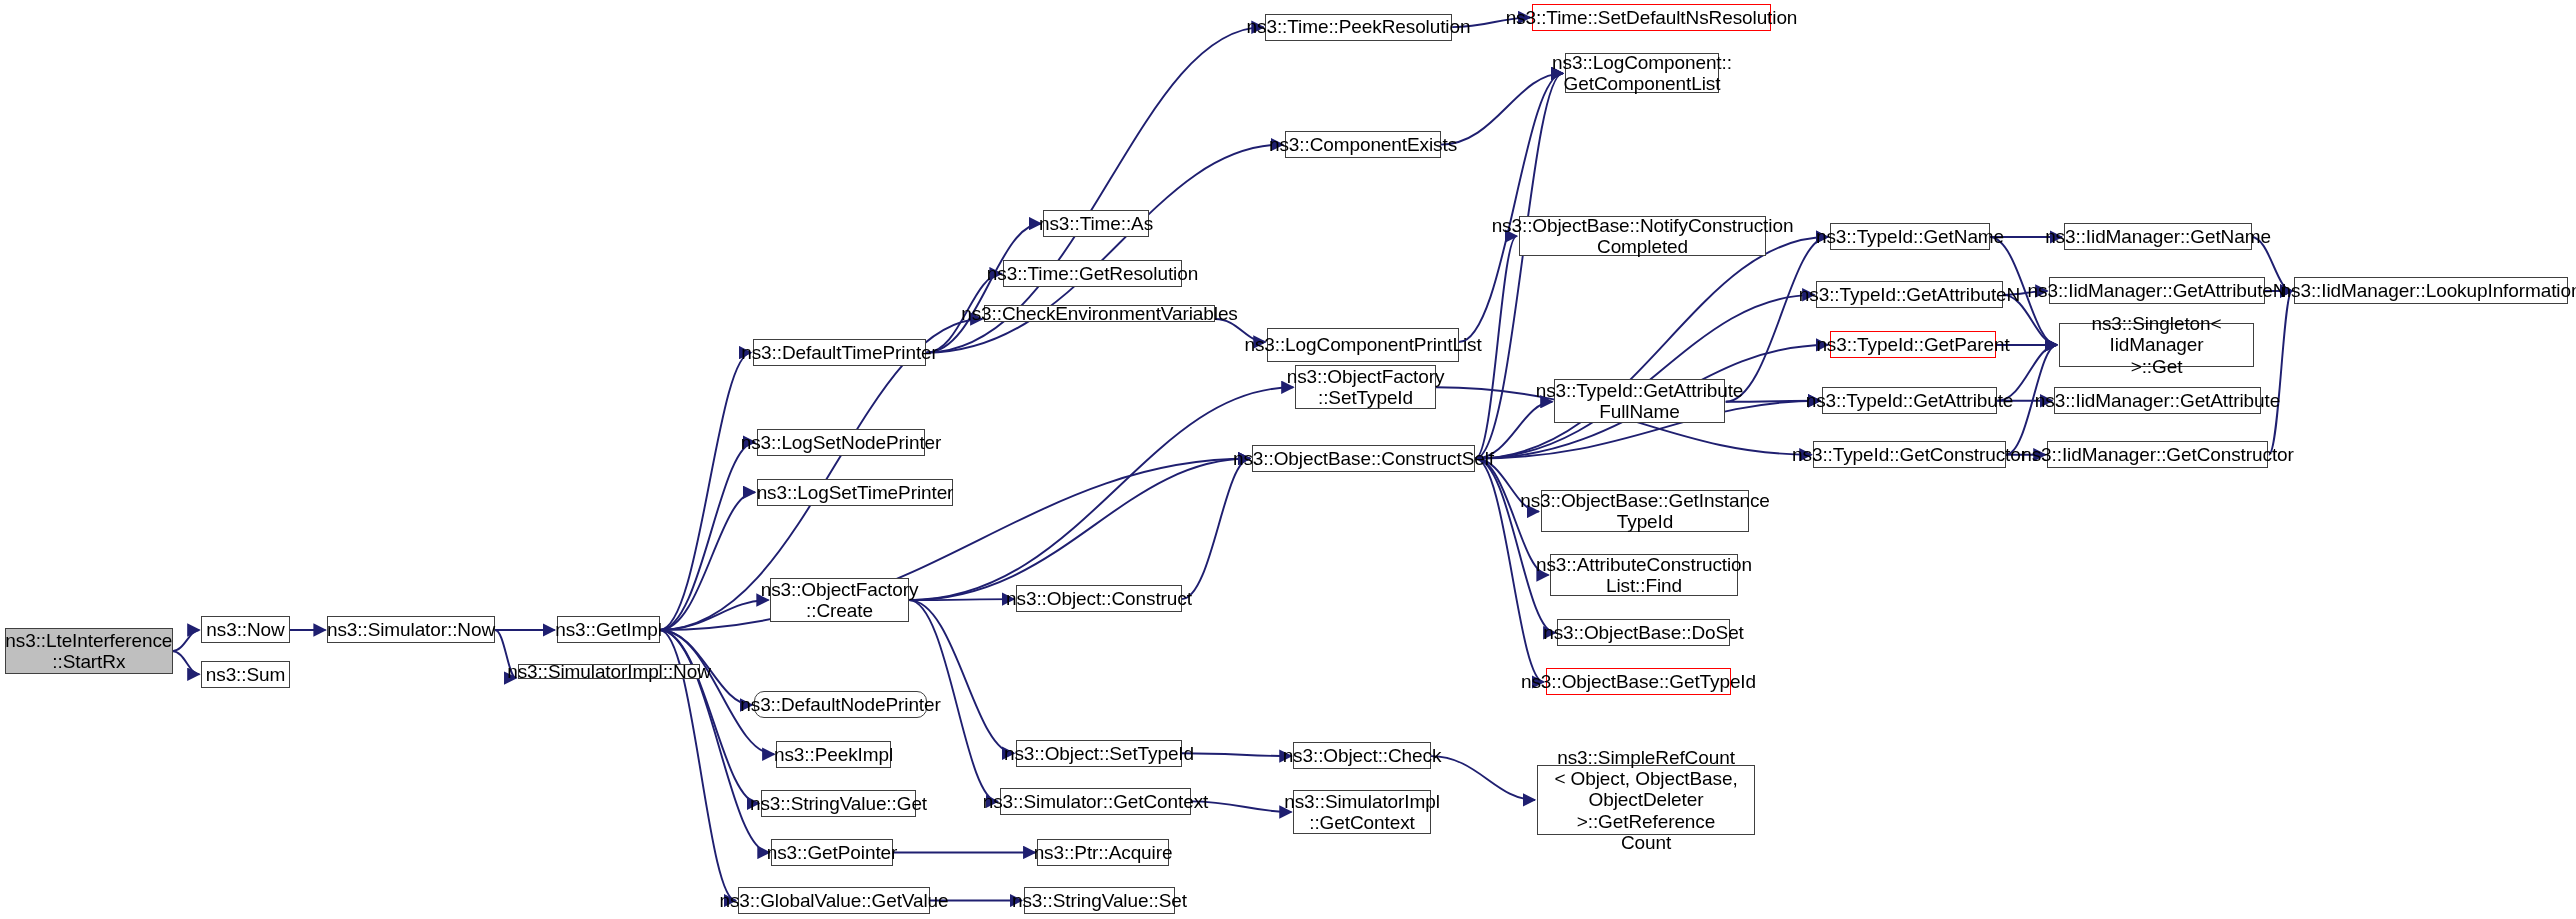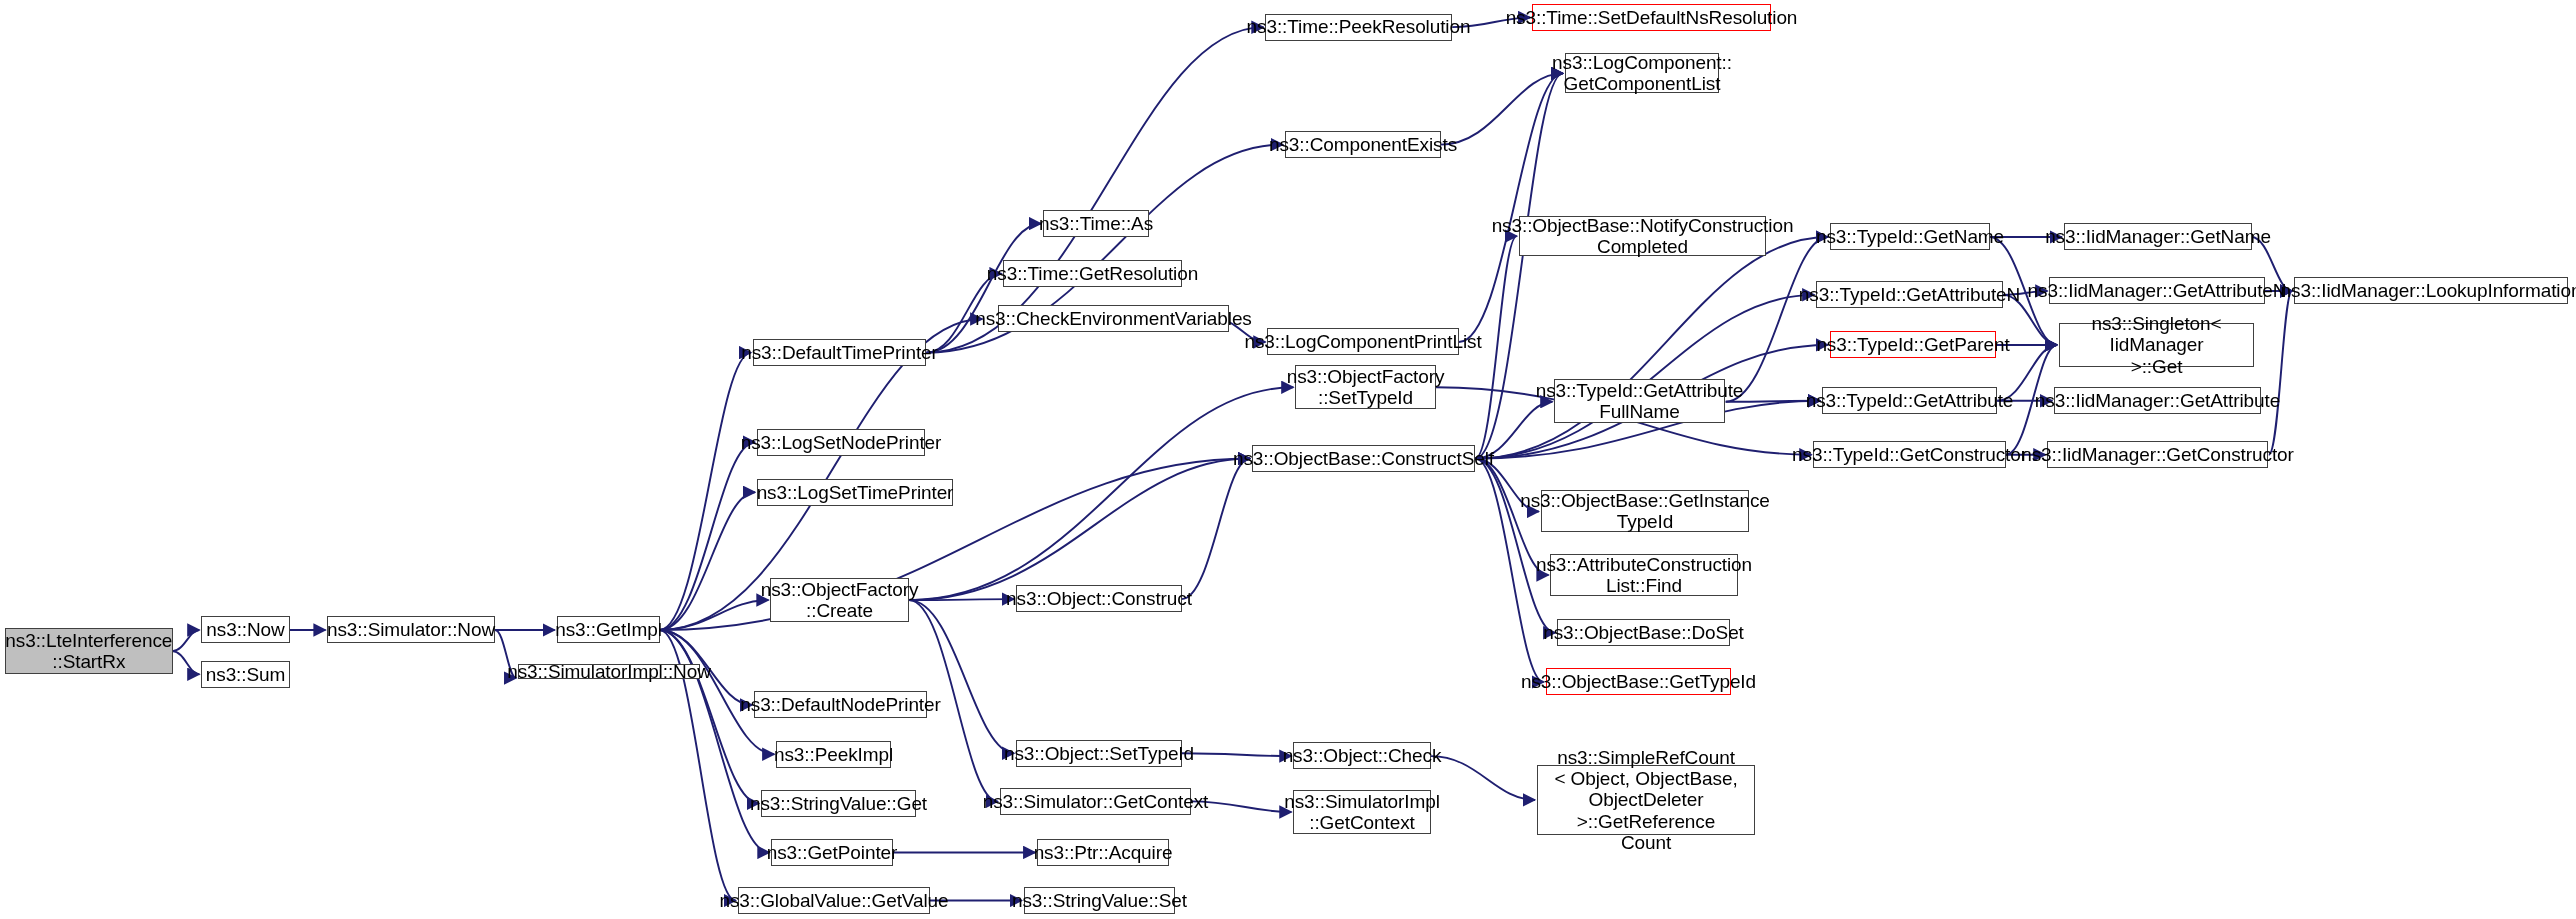--- a/index.html
+++ b/index.html
@@ -121,36 +121,36 @@
       <div class="node" style="left: 201px; top: 616px; width: 89px; height: 27px;">ns3::Now</div>
       <div class="node" style="left: 201px; top: 661px; width: 89px; height: 27px;">ns3::Sum</div>
       <div class="node" style="left: 327px; top: 616px; width: 168px; height: 27px;">ns3::Simulator::Now</div>
       <div class="node" style="left: 557px; top: 616px; width: 103px; height: 27px;">ns3::GetImpl</div>
       <div class="node" style="left: 518px; top: 664px; width: 182px; height: 15px;">ns3::SimulatorImpl::Now</div>
       <div class="node" style="left: 753px; top: 339px; width: 173px; height: 27px;">ns3::DefaultTimePrinter</div>
       <div class="node" style="left: 757px; top: 429px; width: 168px; height: 27px;">ns3::LogSetNodePrinter</div>
       <div class="node" style="left: 757px; top: 479px; width: 196px; height: 27px;">ns3::LogSetTimePrinter</div>
       <div class="node" style="left: 770px; top: 578px; width: 139px; height: 44px;">ns3::ObjectFactory
 ::Create</div>
-      <div class="node" style="left: 754px; top: 691px; width: 173px; height: 27px;">ns3::DefaultNodePrinter</div>
+      <div class="node" style="left: 754px; top: 691px; width: 173px; height: 27px; border-radius: 10px;">ns3::DefaultNodePrinter</div>
       <div class="node" style="left: 776px; top: 741px; width: 115px; height: 27px;">ns3::PeekImpl</div>
       <div class="node" style="left: 761px; top: 790px; width: 155px; height: 27px;">ns3::StringValue::Get</div>
       <div class="node" style="left: 771px; top: 839px; width: 122px; height: 27px;">ns3::GetPointer</div>
       <div class="node" style="left: 738px; top: 887px; width: 192px; height: 27px;">ns3::GlobalValue::GetValue</div>
-      <div class="node" style="left: 984px; top: 305px; width: 231px; height: 27px; margin-left: 14px;">ns3::CheckEnvironmentVariables</div>
+      <div class="node" style="left: 984px; top: 305px; width: 231px; height: 17px;">ns3::CheckEnvironmentVariables</div>
       <div class="node" style="left: 1043px; top: 210px; width: 106px; height: 27px;">ns3::Time::As</div>
       <div class="node" style="left: 1003px; top: 260px; width: 179px; height: 27px;">ns3::Time::GetResolution</div>
       <div class="node" style="left: 1016px; top: 585px; width: 166px; height: 27px;">ns3::Object::Construct</div>
       <div class="node" style="left: 1016px; top: 740px; width: 166px; height: 27px;">ns3::Object::SetTypeId</div>
       <div class="node" style="left: 1000px; top: 788px; width: 191px; height: 27px;">ns3::Simulator::GetContext</div>
       <div class="node" style="left: 1037px; top: 839px; width: 132px; height: 27px;">ns3::Ptr::Acquire</div>
       <div class="node" style="left: 1024px; top: 887px; width: 151px; height: 27px;">ns3::StringValue::Set</div>
       <div class="node" style="left: 1265px; top: 13.5px; width: 187px; height: 27px;">ns3::Time::PeekResolution</div>
       <div class="node" style="left: 1285px; top: 131px; width: 156px; height: 27px;">ns3::ComponentExists</div>
-      <div class="node" style="left: 1267px; top: 328px; width: 192px; height: 27px;">ns3::LogComponentPrintList</div>
+      <div class="node" style="left: 1267px; top: 328px; width: 192px; height: 34px;">ns3::LogComponentPrintList</div>
       <div class="node" style="left: 1295px; top: 365px; width: 141px; height: 44px;">ns3::ObjectFactory
 ::SetTypeId</div>
       <div class="node" style="left: 1252px; top: 445px; width: 223px; height: 27px;">ns3::ObjectBase::ConstructSelf</div>
       <div class="node" style="left: 1293px; top: 742px; width: 138px; height: 27px;">ns3::Object::Check</div>
       <div class="node" style="left: 1293px; top: 790px; width: 138px; height: 44px;">ns3::SimulatorImpl
 ::GetContext</div>
       <div class="node" style="left: 1565px; top: 53px; width: 154px; height: 40px;">ns3::LogComponent::
 GetComponentList</div>
       <div class="node" style="left: 1519px; top: 216px; width: 247px; height: 40px;">ns3::ObjectBase::NotifyConstruction
 Completed</div>

